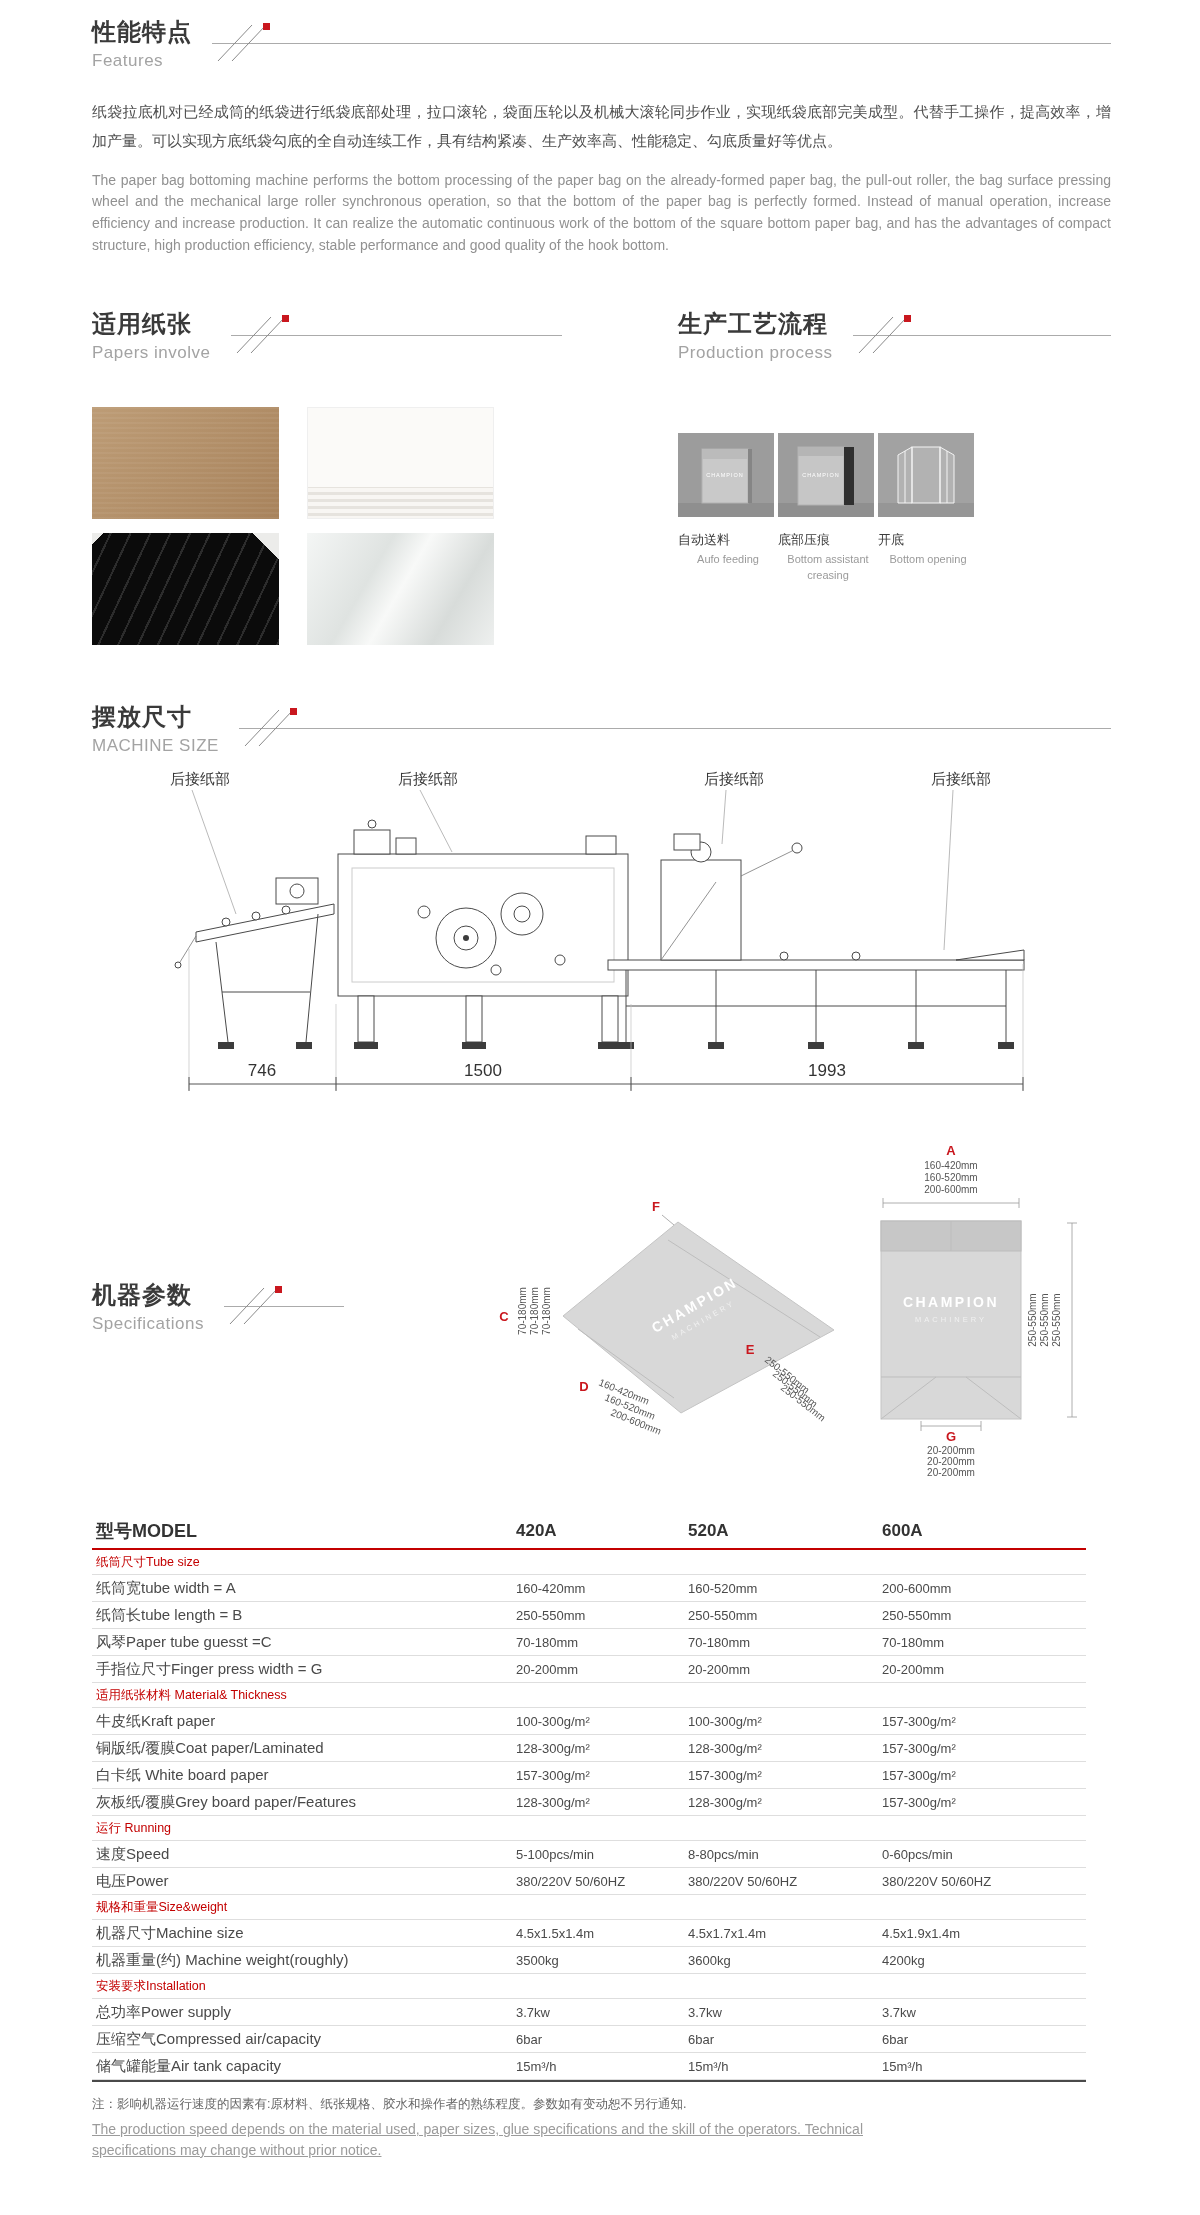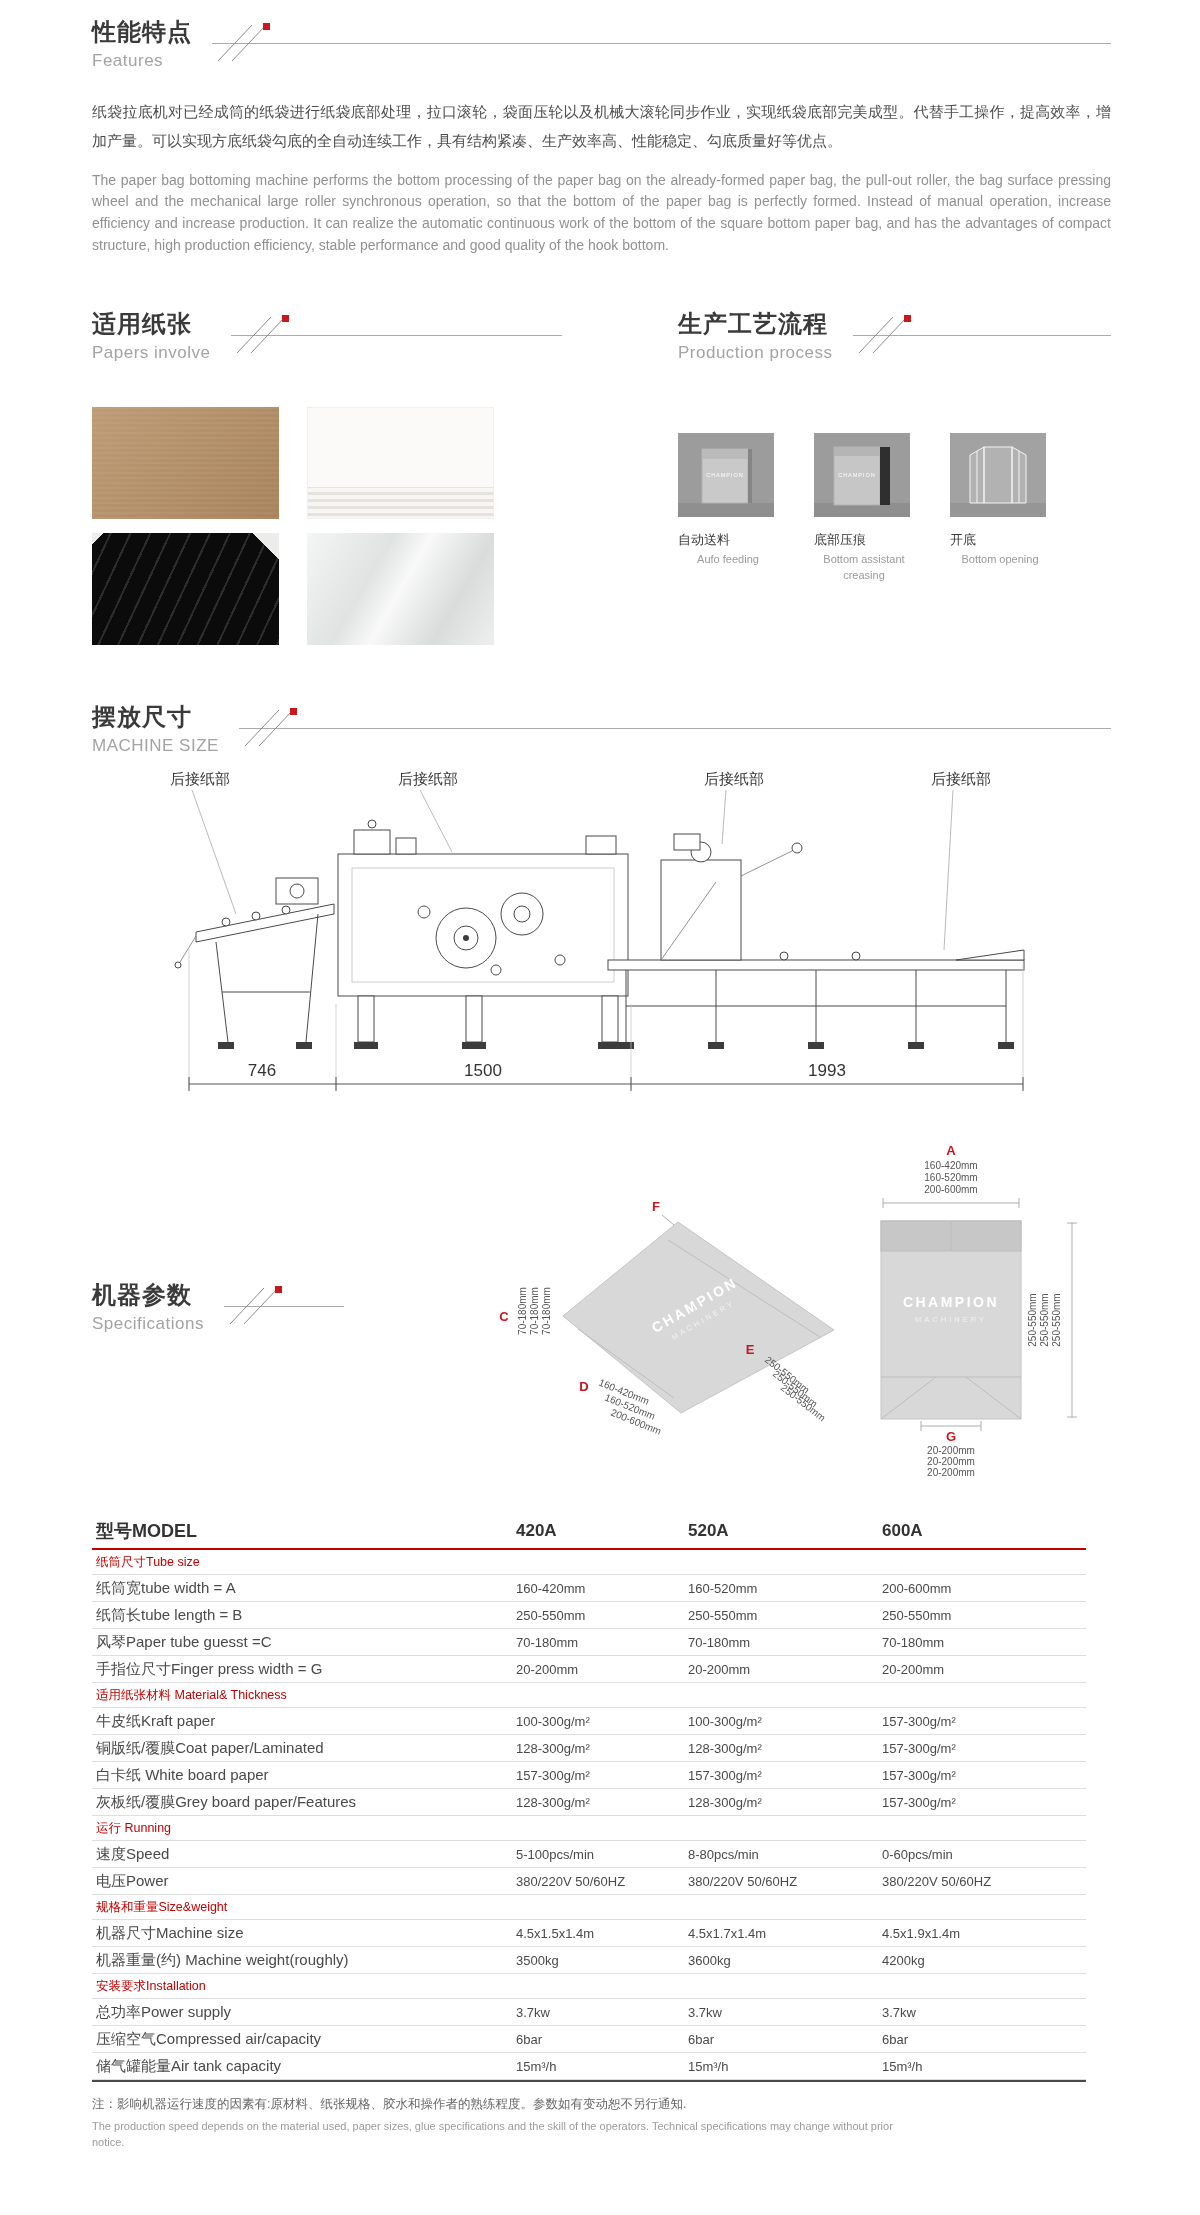--- a/index.html
+++ b/index.html
@@ -29,21 +29,21 @@
      linear-gradient(135deg,#bd9c76,#a8835c);}
   .tile-white{background:
      linear-gradient(#fbfaf8 0 72%,rgba(0,0,0,0) 72%),
      repeating-linear-gradient(180deg,#e6e3de 0 3px,#f8f6f3 3px 7px);
      border:1px solid #efefef;box-sizing:border-box;}
   .tile-black{background:
      linear-gradient(135deg,#ececea 0 4%,rgba(0,0,0,0) 4%),
      linear-gradient(225deg,#ececea 0 9%,rgba(0,0,0,0) 9%),
      repeating-linear-gradient(115deg,#0b0b0b 0 16px,#2c2c2c 16px 18px);}
   .tile-glossy{background:linear-gradient(120deg,#f4f6f5 0%,#dfe3e1 35%,#f8f9f8 50%,#d8dcda 75%,#eef0ef 100%);}
-  .steps{display:flex;gap:36px;margin-top:70px;}
+  .steps{display:flex;margin-top:70px;}
   .step{width:100px;}
   .step-img{width:96px;height:84px;}
   .step-cn{font-size:13px;color:#3c3c3c;margin-top:10px;}
   .step-en{font-size:11px;color:#9a9a9a;line-height:1.4;margin-top:3px;text-align:center;}
   
   .sec-machine{padding:56px 105px 0 76px;}
   .machine-svg{display:block;margin:8px 0 0 64px;}
   .mlabel{font-size:15px;fill:#383838;}
   .part{fill:#ffffff;stroke:#4a4a4a;stroke-width:1;}
   .panel{fill:none;stroke:#cccccc;stroke-width:1;}
@@ -74,21 +74,21 @@
   .t-col{font-size:17px;font-weight:bold;color:#333;}
   .t-row{display:grid;grid-template-columns:424px 172px 194px 1fr;align-items:center;
          height:26px;border-bottom:1px solid #dedede;}
   .t-label{font-size:15px;color:#4a4a4a;padding-left:4px;}
   .t-val{font-size:13px;color:#4a4a4a;}
   .t-section{display:flex;align-items:center;height:24px;border-bottom:1px solid #dedede;
              color:#c30000;font-size:12.5px;padding-left:4px;}
   
   .note{margin:14px 130px 0 76px;}
   .note-cn{font-size:12.5px;color:#666;}
-  .note-en{font-size:11px;color:#9b9b9b;line-height:1.45;margin-top:6px;max-width:820px;}
+  .note-en{font-size:14px;color:#9b9b9b;line-height:1.45;margin-top:6px;max-width:820px;text-decoration:underline;}
 </style>
 </head>
 <body>
 
 <div class="page">
 
   <div class="sec-features">
     <div class="sec-head">
       <div class="sec-titles">
         <div class="sec-cn">性能特点</div>

